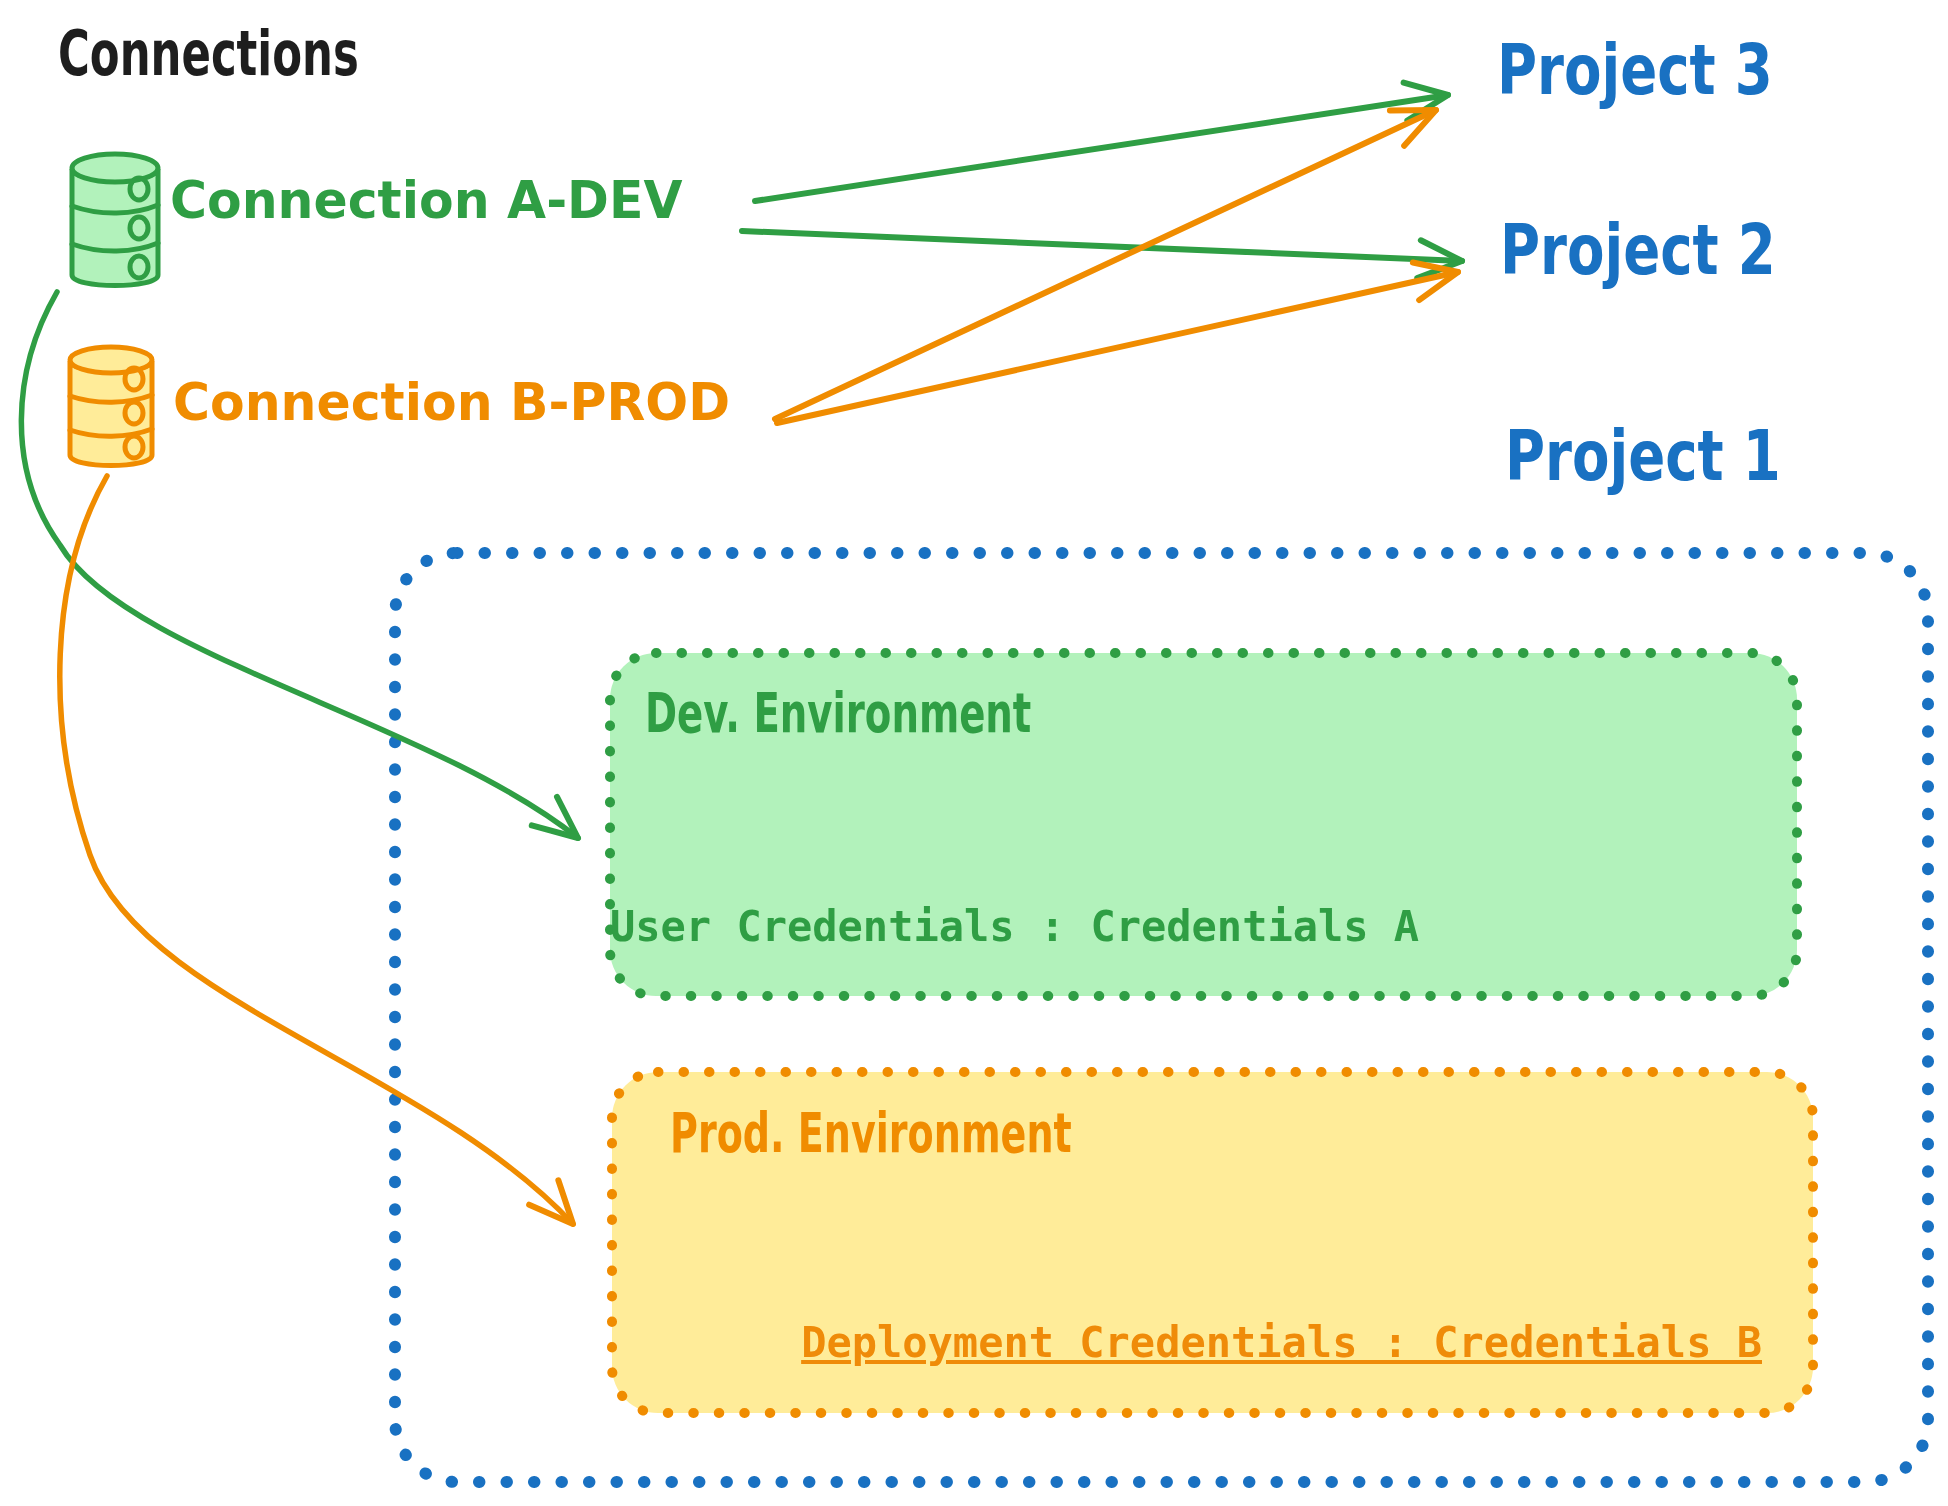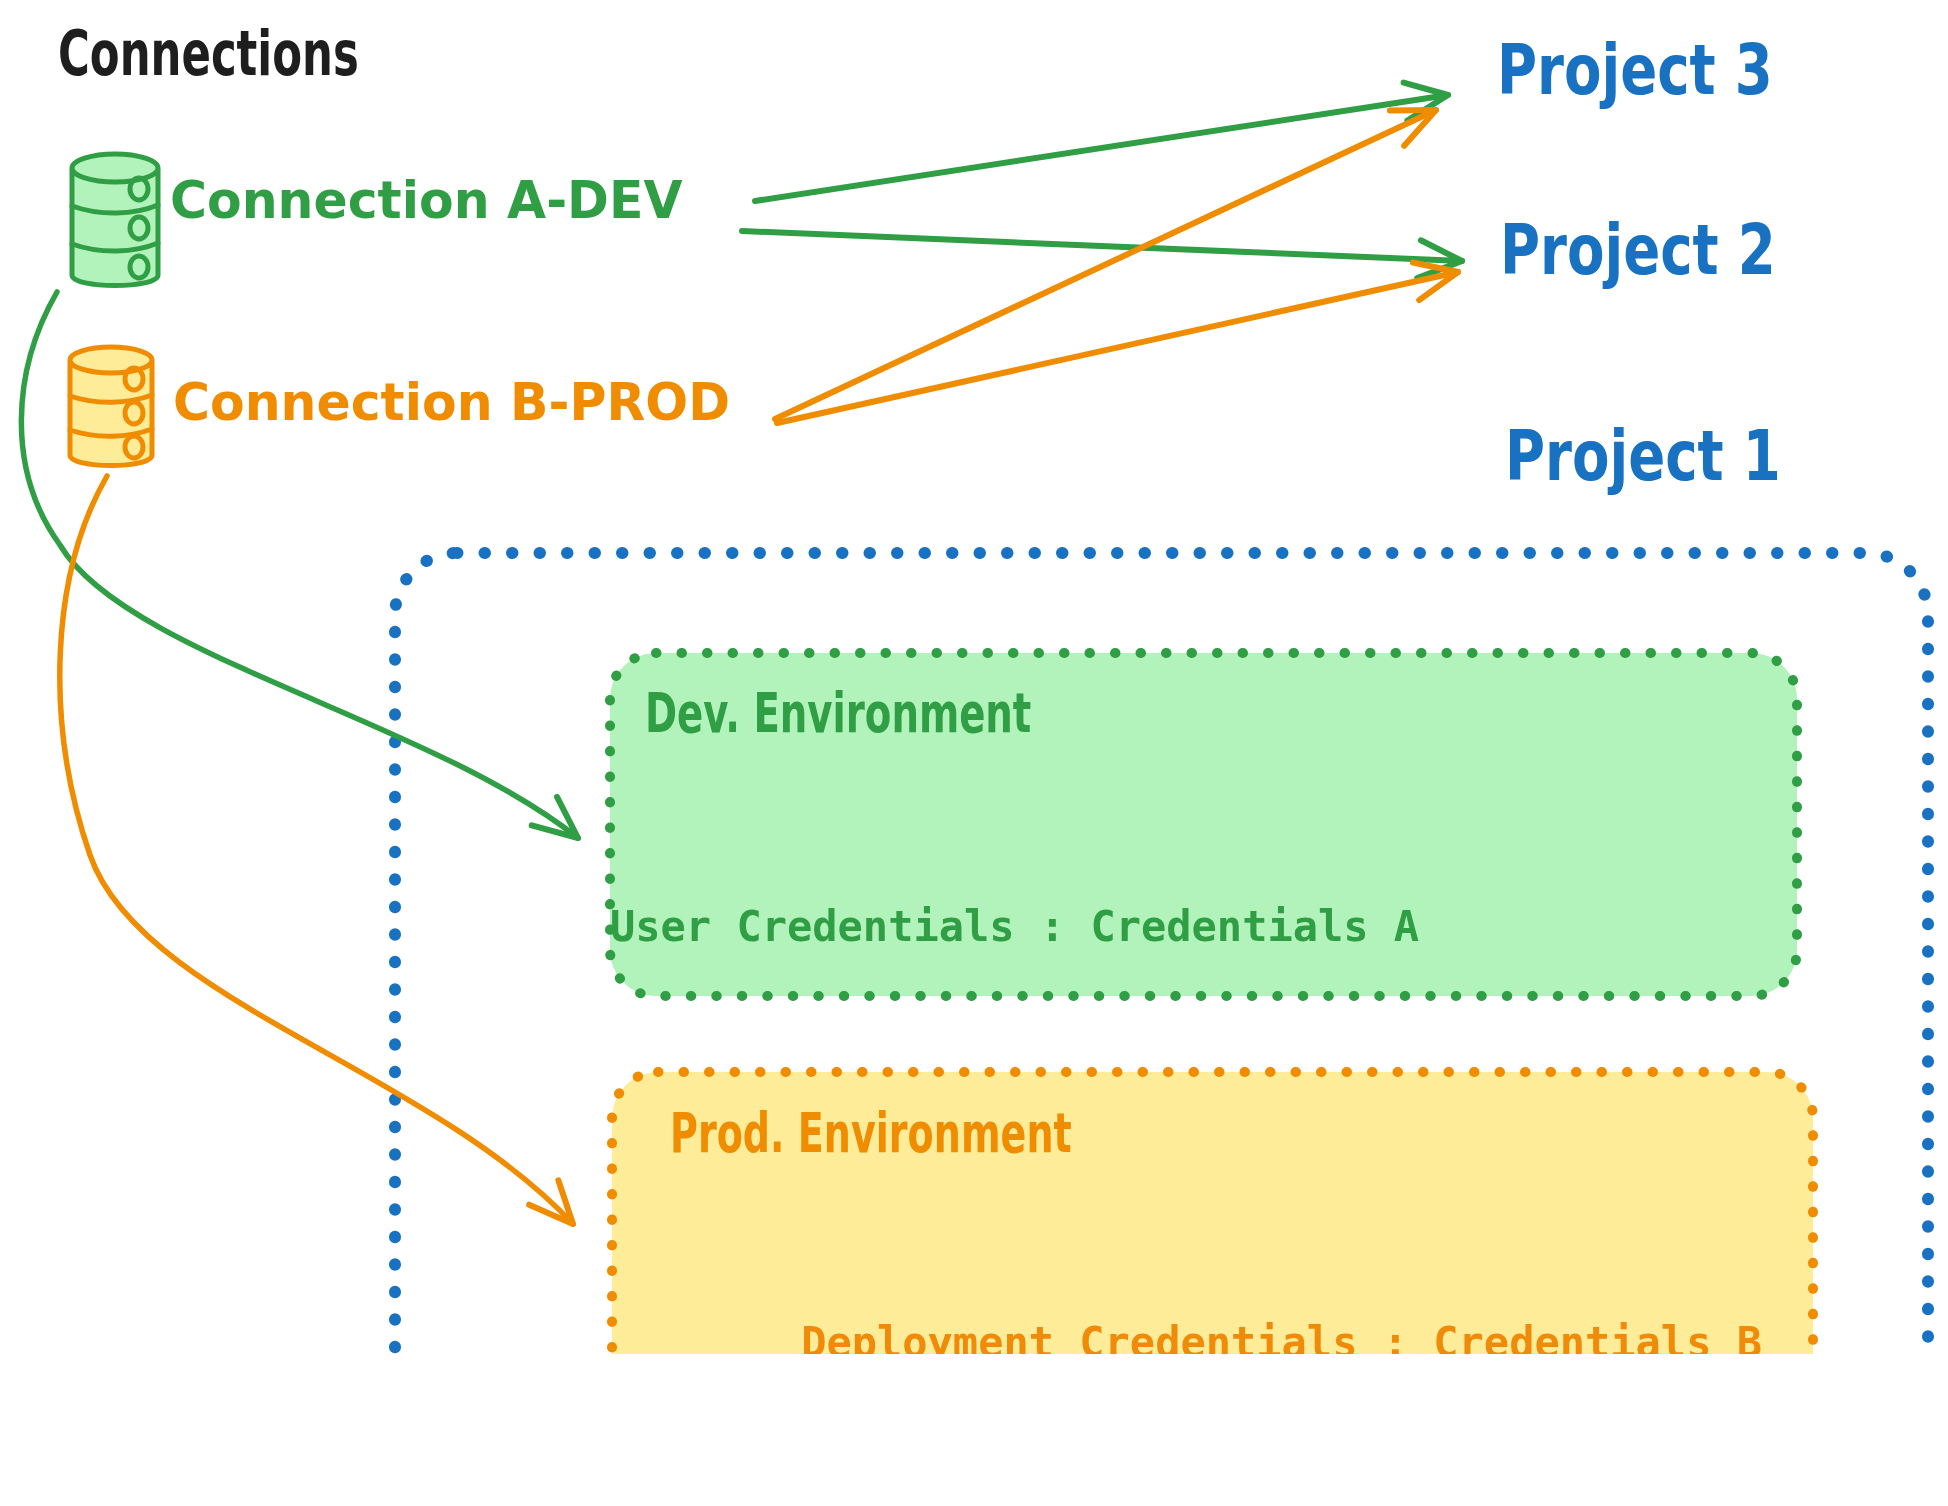--- a/index.html
+++ b/index.html
@@ -1,18 +1,18 @@
 <!DOCTYPE html>
 <html><head>
 <meta charset="utf-8">
 <style>
   html,body{margin:0;padding:0;background:#ffffff;}
   .canvas{
     position:relative;
-    width:1948px;height:1354px;
+    width:1948px;height:1506px;
     background:#ffffff;
     overflow:hidden;
     font-family:"DejaVu Sans",sans-serif;
   }
   .layer{position:absolute;left:0;top:0;width:1948px;height:1506px;}
   .lbl{
     position:absolute;
     white-space:nowrap;
     font-weight:700;
     transform-origin:left top;
@@ -22,21 +22,21 @@
   .mono{font-family:"DejaVu Sans Mono",monospace;}
   .t-title   {left:58px;   top:20px;   font-size:62px; color:#1e1e1e; transform:scaleX(.70);}
   .t-connA   {left:170px;  top:172px;  font-size:52px; color:#2f9e44; transform:scaleX(.97);}
   .t-connB   {left:173px;  top:374px;  font-size:52px; color:#f08c00; transform:scaleX(.97);}
   .t-p3      {left:1497px; top:32px;   font-size:70px; color:#1971c2; transform:scaleX(.78);}
   .t-p2      {left:1500px; top:212px;  font-size:70px; color:#1971c2; transform:scaleX(.78);}
   .t-p1      {left:1505px; top:418px;  font-size:70px; color:#1971c2; transform:scaleX(.78);}
   .t-dev     {left:645px;  top:682px;  font-size:56px; color:#2f9e44; transform:scaleX(.69);}
   .t-prod    {left:670px;  top:1102px; font-size:56px; color:#f08c00; transform:scaleX(.68);}
   .t-devcred {left:610px;  top:904px;  width:1150px; text-align:left; font-size:42px; color:#2f9e44;}
-  .t-prodcred{left:612px;  top:1320px; width:1150px; text-align:right; font-size:42px; color:#ef8b09;}
+  .t-prodcred{left:612px;  top:1320px; width:1150px; text-align:right; font-size:42px; color:#ef8b09;text-decoration:underline;}
 </style>
 </head>
 <body>
 
 <div class="canvas">
 
   <svg class="layer" viewBox="0 0 1948 1506">
     <defs>
       <marker id="ag" markerWidth="70" markerHeight="50" refX="58" refY="25" orient="auto" markerUnits="userSpaceOnUse">
         <path d="M 16 6 L 58 25 L 14 44" fill="none" stroke="#2f9e44" stroke-width="6" stroke-linecap="round" stroke-linejoin="round"></path>

